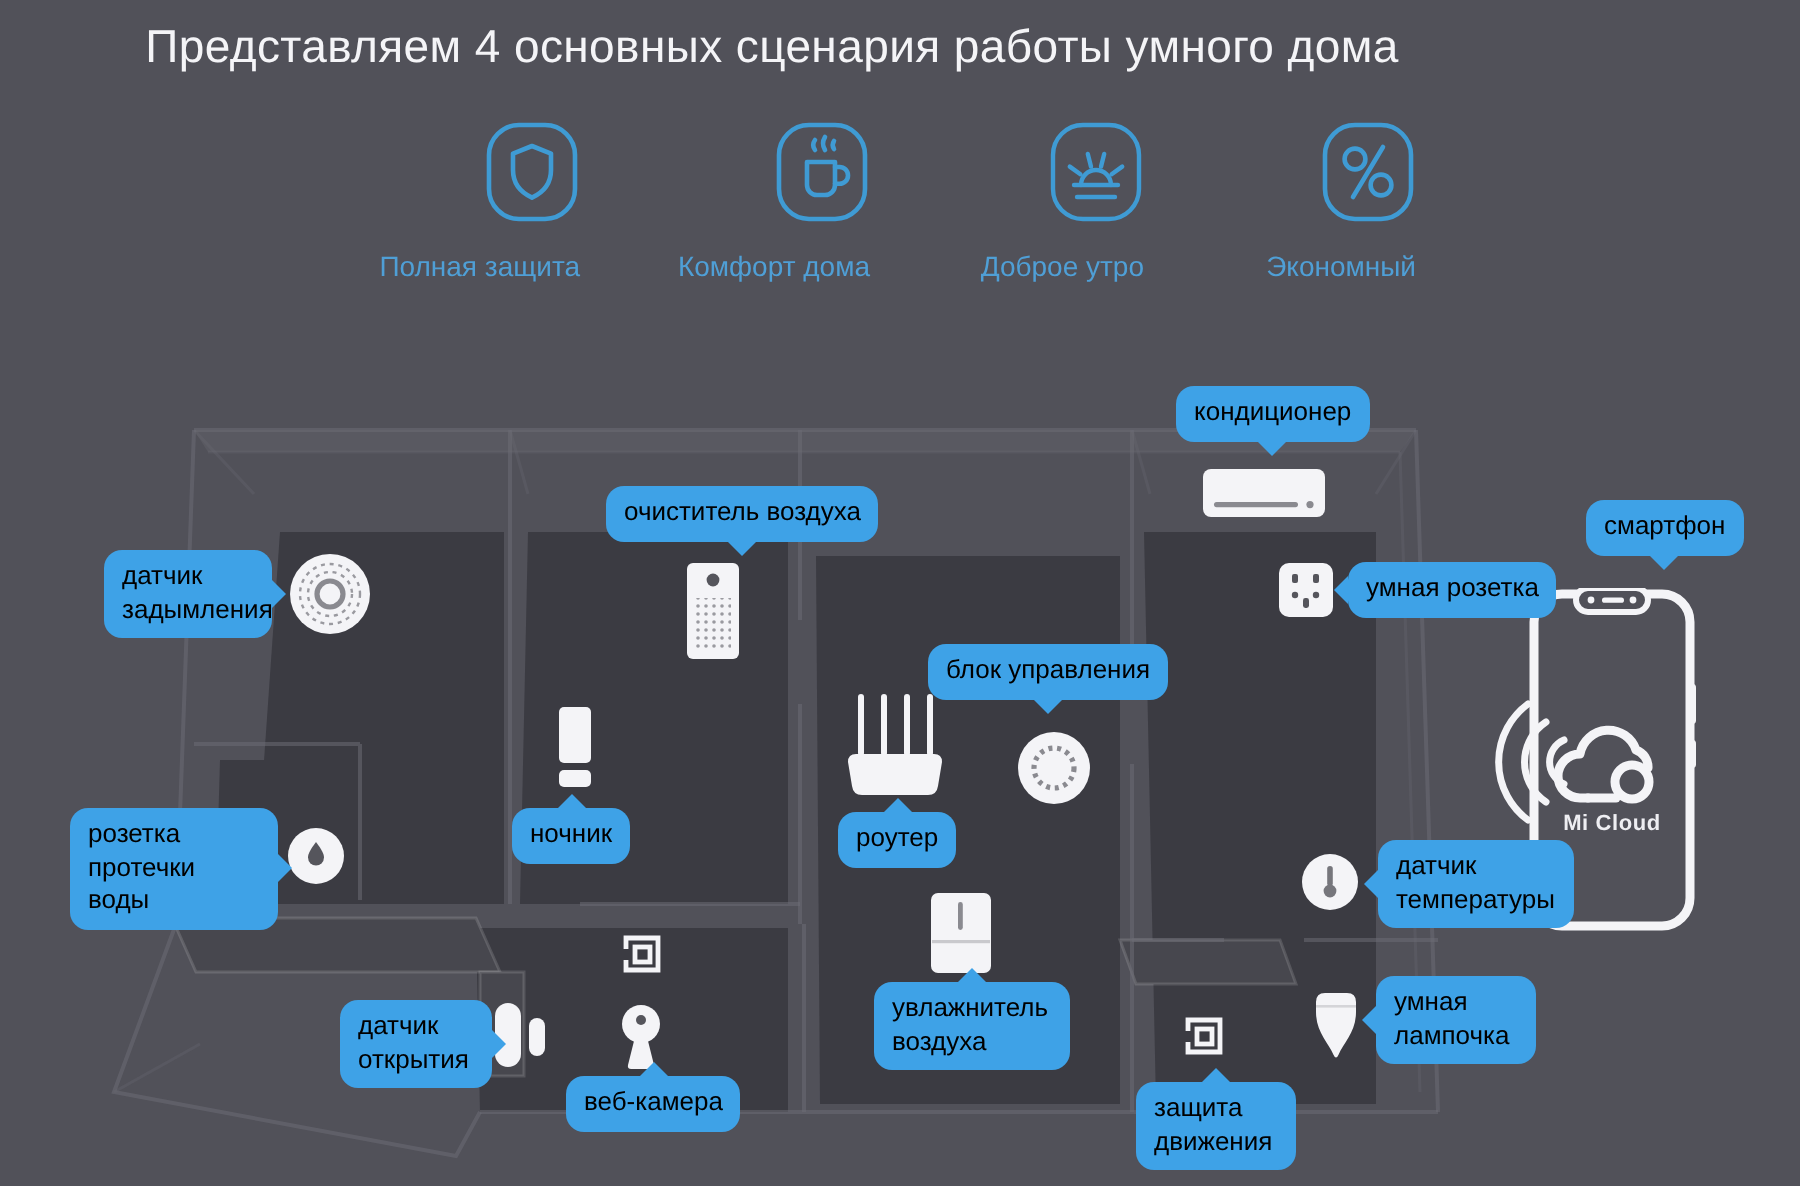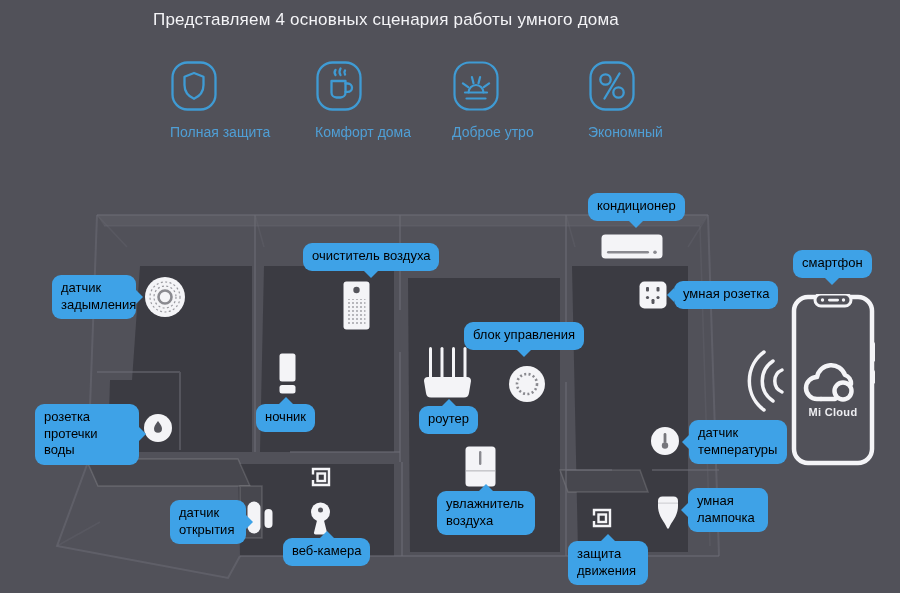--- a/index.html
+++ b/index.html
@@ -16,24 +16,24 @@
   html,body{width:900px;height:593px;}
   body{
     position:relative;
     background:var(--bg);
     font-family:"Liberation Sans", sans-serif;
     overflow:hidden;
   }
   .title{
     position:absolute;left:0;top:10px;width:772px;
     text-align:center;color:var(--white);
-    font-size:17px;font-weight:400;letter-spacing:.2px;
-  }
-  
-  .scenario{position:absolute;width:120px;text-align:left;top:60px;}
+    font-size:23px;font-weight:400;letter-spacing:.2px;
+  }
+  
+  .scenario{position:absolute;width:120px;text-align:right;top:60px;}
   .scenario .ic{display:inline-block;}
   .scenario .lbl{
     display:block;margin-top:8px;font-size:14px;color:var(--labelblue);
   }
   
   #plan{position:absolute;left:0;top:0;z-index:1;}
   
   .dev{position:absolute;z-index:2;line-height:0;}
   
   .bubble{
@@ -41,21 +41,21 @@
     font-size:13px;line-height:1.28;padding:5px 9px 6px;border-radius:9px;
   }
   .nw{white-space:nowrap;}
   .tc{text-align:left;}
   .bubble::after{content:"";position:absolute;width:0;height:0;border:7px solid transparent;}
   .pb::after{top:100%;left:50%;margin-left:-7px;border-top-color:var(--blue);border-bottom:none;}
   .pt::after{bottom:100%;left:50%;margin-left:-7px;border-bottom-color:var(--blue);border-top:none;}
   .pl::after{right:100%;top:50%;margin-top:-7px;border-right-color:var(--blue);border-left:none;}
   .pr::after{left:100%;top:50%;margin-top:-7px;border-left-color:var(--blue);border-right:none;}
   
-  .phone{position:absolute;left:791px;top:294px;width:84px;height:172px;z-index:2;}
+  .phone{position:absolute;left:764px;top:294px;width:84px;height:172px;z-index:2;}
   .phone .micloud{
     position:absolute;left:0;top:112px;width:84px;text-align:center;
     color:#eeeef2;font-size:11px;font-weight:bold;letter-spacing:.3px;
   }
   .wifi{position:absolute;left:747px;top:342px;z-index:2;line-height:0;}
 </style>
 </head>
 <body>
 
 <div class="title">Представляем 4 основных сценария работы умного дома</div>

